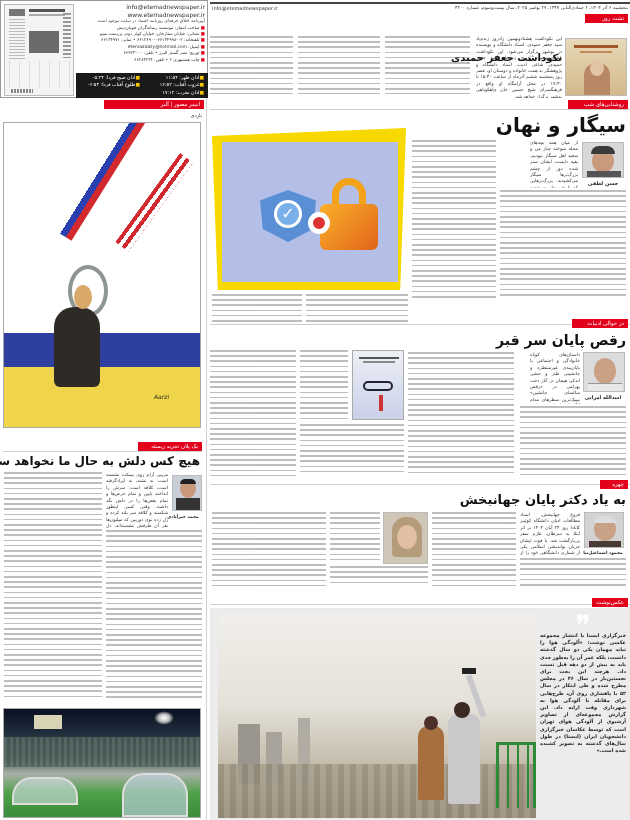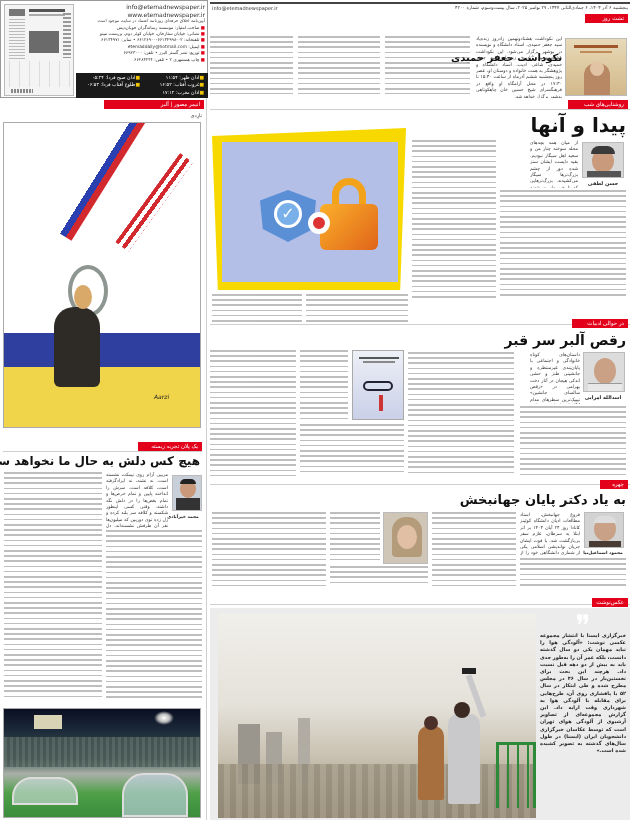--- a/index.html
+++ b/index.html
@@ -69,21 +69,21 @@
   <div class="abs" style="left:18px;top:24px;width:26px;height:32px;border-radius:12px 12px 0 0;background:#b88865;"></div>
   <div class="abs" style="left:24px;top:22px;width:14px;height:15px;border-radius:50%;background:#e2c4a4;"></div>
 </div>
 <div class="abs txt" style="left:476px;top:36px;width:86px;height:62px;">این نکوداشت هشتادونهمین زادروز زنده‌یاد سید جعفر حمیدی، استاد دانشگاه و نویسنده در بوشهر برگزار می‌شود. این نکوداشت هشتادونهمین زادروز زنده‌یاد سید جعفر حمیدی، شاعر، ادیب، استاد دانشگاه و پژوهشگر به همت خانواده و دوستان او، عصر روز پنجشنبه ششم آذرماه از ساعت ۱۵:۳۰ تا ۱۷:۳۰ در محل آرامگاه او واقع در فرهنگسرای شیخ حسین خان چاهکوتاهی بوشهر برگزار خواهد شد.</div>
 <div class="abs txt col-text" style="left:385px;top:36px;width:85px;height:58px;">.</div>
 <div class="abs txt col-text" style="left:298px;top:36px;width:82px;height:58px;">.</div>
 <div class="abs txt col-text" style="left:210px;top:36px;width:83px;height:58px;">.</div>
 
 <div class="abs tag" style="left:568px;top:100px;width:60px;">روشنایی‌های شب</div>
 <div class="abs rule" style="left:210px;top:109px;width:420px;"></div>
-<div class="abs headline" style="right:4px;top:113px;font-size:20px;">پیدا و آنها</div>
+<div class="abs headline" style="right:4px;top:113px;font-size:20px;">سیگار و نهان</div>
 <div class="abs photo" style="left:582px;top:142px;width:42px;height:36px;background:#d8d8d8;">
   <div class="abs" style="left:9px;top:6px;width:22px;height:24px;border-radius:50%;background:#c99a7c;"></div>
   <div class="abs" style="left:8px;top:3px;width:24px;height:8px;border-radius:10px 10px 0 0;background:#3a3a3a;"></div>
   <div class="abs" style="left:4px;top:28px;width:34px;height:10px;background:#555;"></div>
 </div>
 <div class="abs byline" style="left:580px;top:180px;width:46px;">حسن لطفی</div>
 <div class="abs txt" style="left:530px;top:140px;width:48px;height:48px;">از میان همه بچه‌های محله سوخته چنار من و سعید اهل سیگار نبودیم. بقیه دایست ایشان سنز شده دور از چشم بزرگ‌ترها سیگار می‌کشیدند. بزرگ‌ترهایی که تا خبر دار می‌شدند پدرشان سیگار می‌کشد، رگ‌های گردنشان بیرون می‌زد و کمربند را می‌کشیدند و به جان آنها می‌افتادند. با این خبرها که درباره فیلم رنگ و فضای مجازی می‌رسد، یاد پدران خودم و سعید نیفتادم.</div>
 <div class="abs txt col-text" style="left:500px;top:190px;width:126px;height:108px;">.</div>
 <div class="abs txt col-text" style="left:412px;top:140px;width:84px;height:158px;">.</div>
 
@@ -94,21 +94,21 @@
     <div class="abs" style="left:110px;top:36px;width:34px;height:34px;border:7px solid #f2a31a;border-bottom:none;border-radius:18px 18px 0 0;"></div>
     <div class="abs" style="left:98px;top:62px;width:58px;height:46px;background:linear-gradient(135deg,#fbb02a,#e0641a);border-radius:6px;"></div>
     <div class="abs" style="left:86px;top:70px;width:22px;height:22px;border:5px solid #fff;border-radius:50%;background:#d33;"></div>
   </div>
 </div>
 <div class="abs txt col-text" style="left:306px;top:294px;width:102px;height:28px;">.</div>
 <div class="abs txt col-text" style="left:212px;top:294px;width:90px;height:28px;">.</div>
 
 <div class="abs rule" style="left:210px;top:324px;width:420px;"></div>
 <div class="abs tag" style="left:572px;top:319px;width:56px;">در حوالی ادبیات</div>
-<div class="abs headline" style="right:4px;top:332px;font-size:14px;">رقص آلبر سر قبر</div>
+<div class="abs headline" style="right:4px;top:332px;font-size:14px;">رقص پایان سر قبر</div>
 <div class="abs photo" style="left:583px;top:352px;width:42px;height:40px;background:#dcdcdc;">
   <div class="abs" style="left:10px;top:5px;width:22px;height:26px;border-radius:50%;background:#caa184;"></div>
   <div class="abs" style="left:4px;top:30px;width:34px;height:10px;background:#e8e8e8;border-top:1px solid #999;"></div>
 </div>
 <div class="abs byline" style="left:578px;top:394px;width:50px;">اسدالله امرایی</div>
 <div class="abs txt" style="left:530px;top:352px;width:50px;height:52px;">داستان‌های کوتاه خانوادگی و اجتماعی با پایان‌بندی غیرمنتظره و جانشینی طنز و حشی اندکی هیجان در آثار دخت بهرامی در «رقص سالسای جانشین» تیپیک‌ترین سطرهای مدام آنگاه که تلخ است سرازیر می‌شود.</div>
 <div class="abs txt col-text" style="left:520px;top:406px;width:106px;height:70px;">.</div>
 <div class="abs txt col-text" style="left:408px;top:352px;width:106px;height:124px;">.</div>
 <div class="abs" style="left:352px;top:350px;width:52px;height:70px;background:linear-gradient(#eef0f6,#c9d0e8);border:1px solid #aaa;">
   <div class="abs" style="left:6px;top:6px;width:40px;height:2px;background:#555;"></div>

